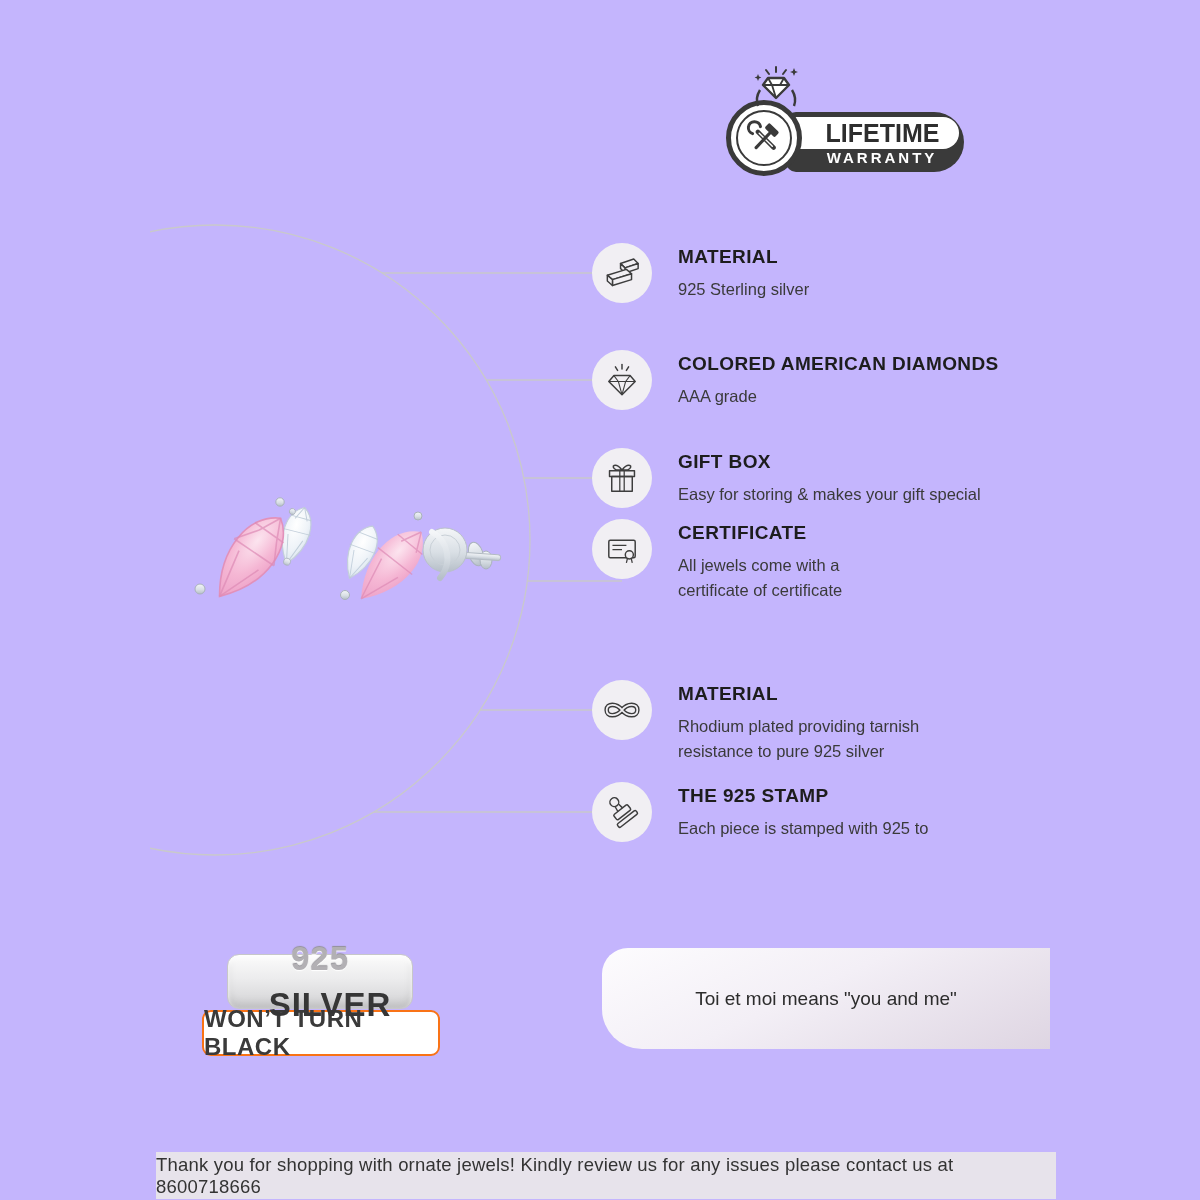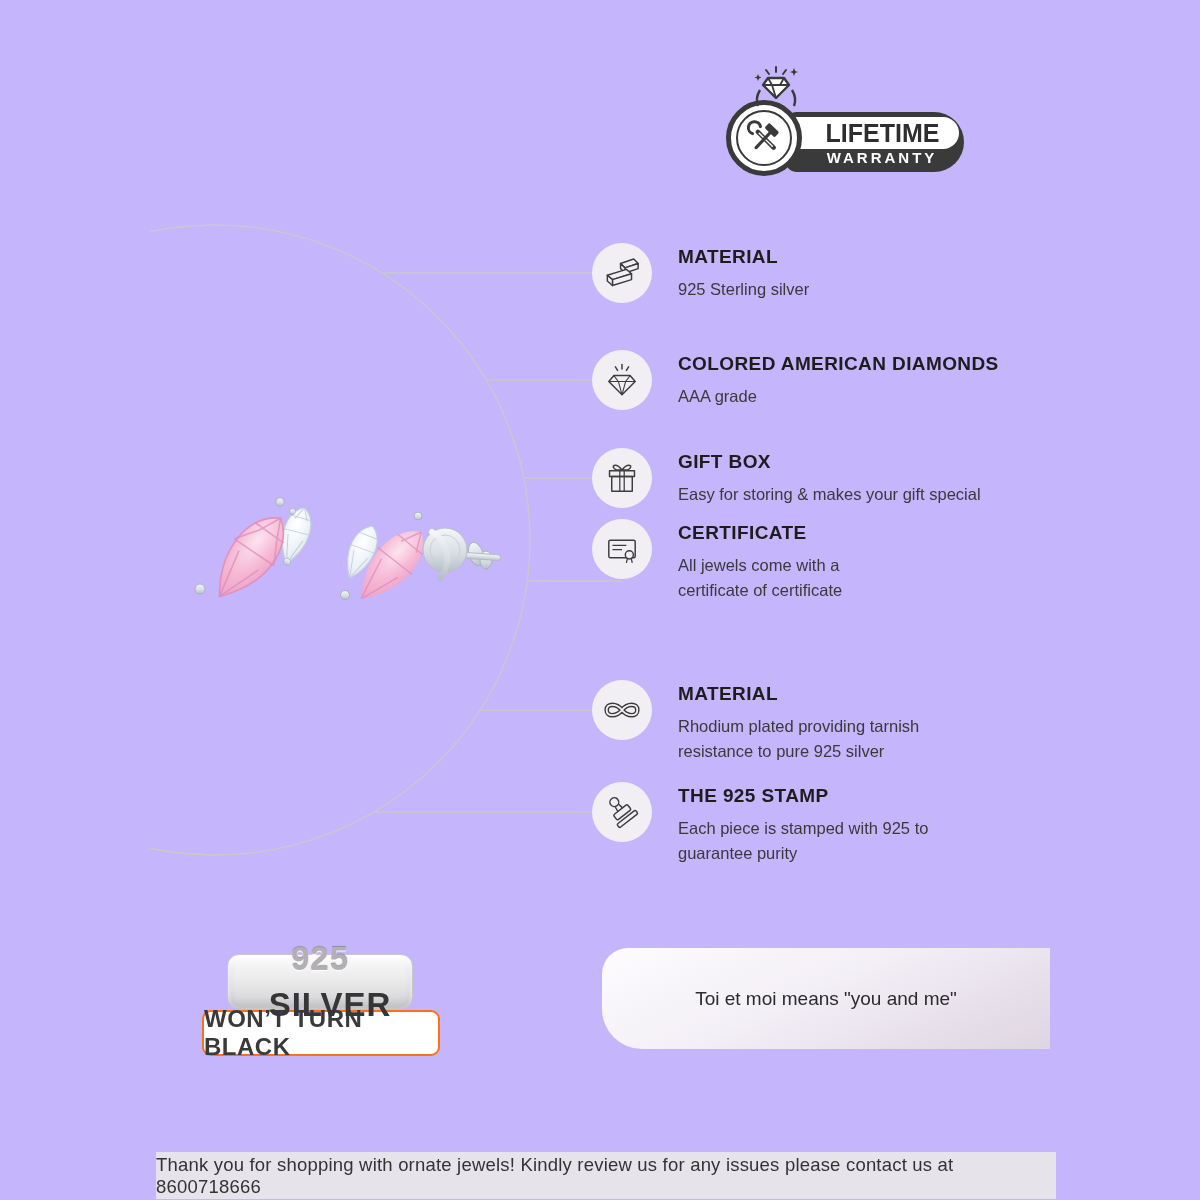--- a/index.html
+++ b/index.html
@@ -294,21 +294,20 @@
           <path d="M27 19 L26 26 M33 19 L34 26"></path>
           <rect x="18" y="26" width="24" height="9" rx="2"></rect>
           <rect x="14" y="39" width="32" height="6" rx="2"></rect>
         </g>
       </svg>
     </div>
     <div class="f-text">
       <h3>THE 925 STAMP</h3>
       <p>
           <span>Each piece is stamped with 925 to</span>
-          <span>guarantee purity</span>
         </p>
     </div>
   </div>
 
   <div class="silver-plate">
     <span class="s925">925</span>
     <span class="sword">SILVER</span>
   </div>
   <div class="wont-turn">WON’T TURN BLACK</div>
 

